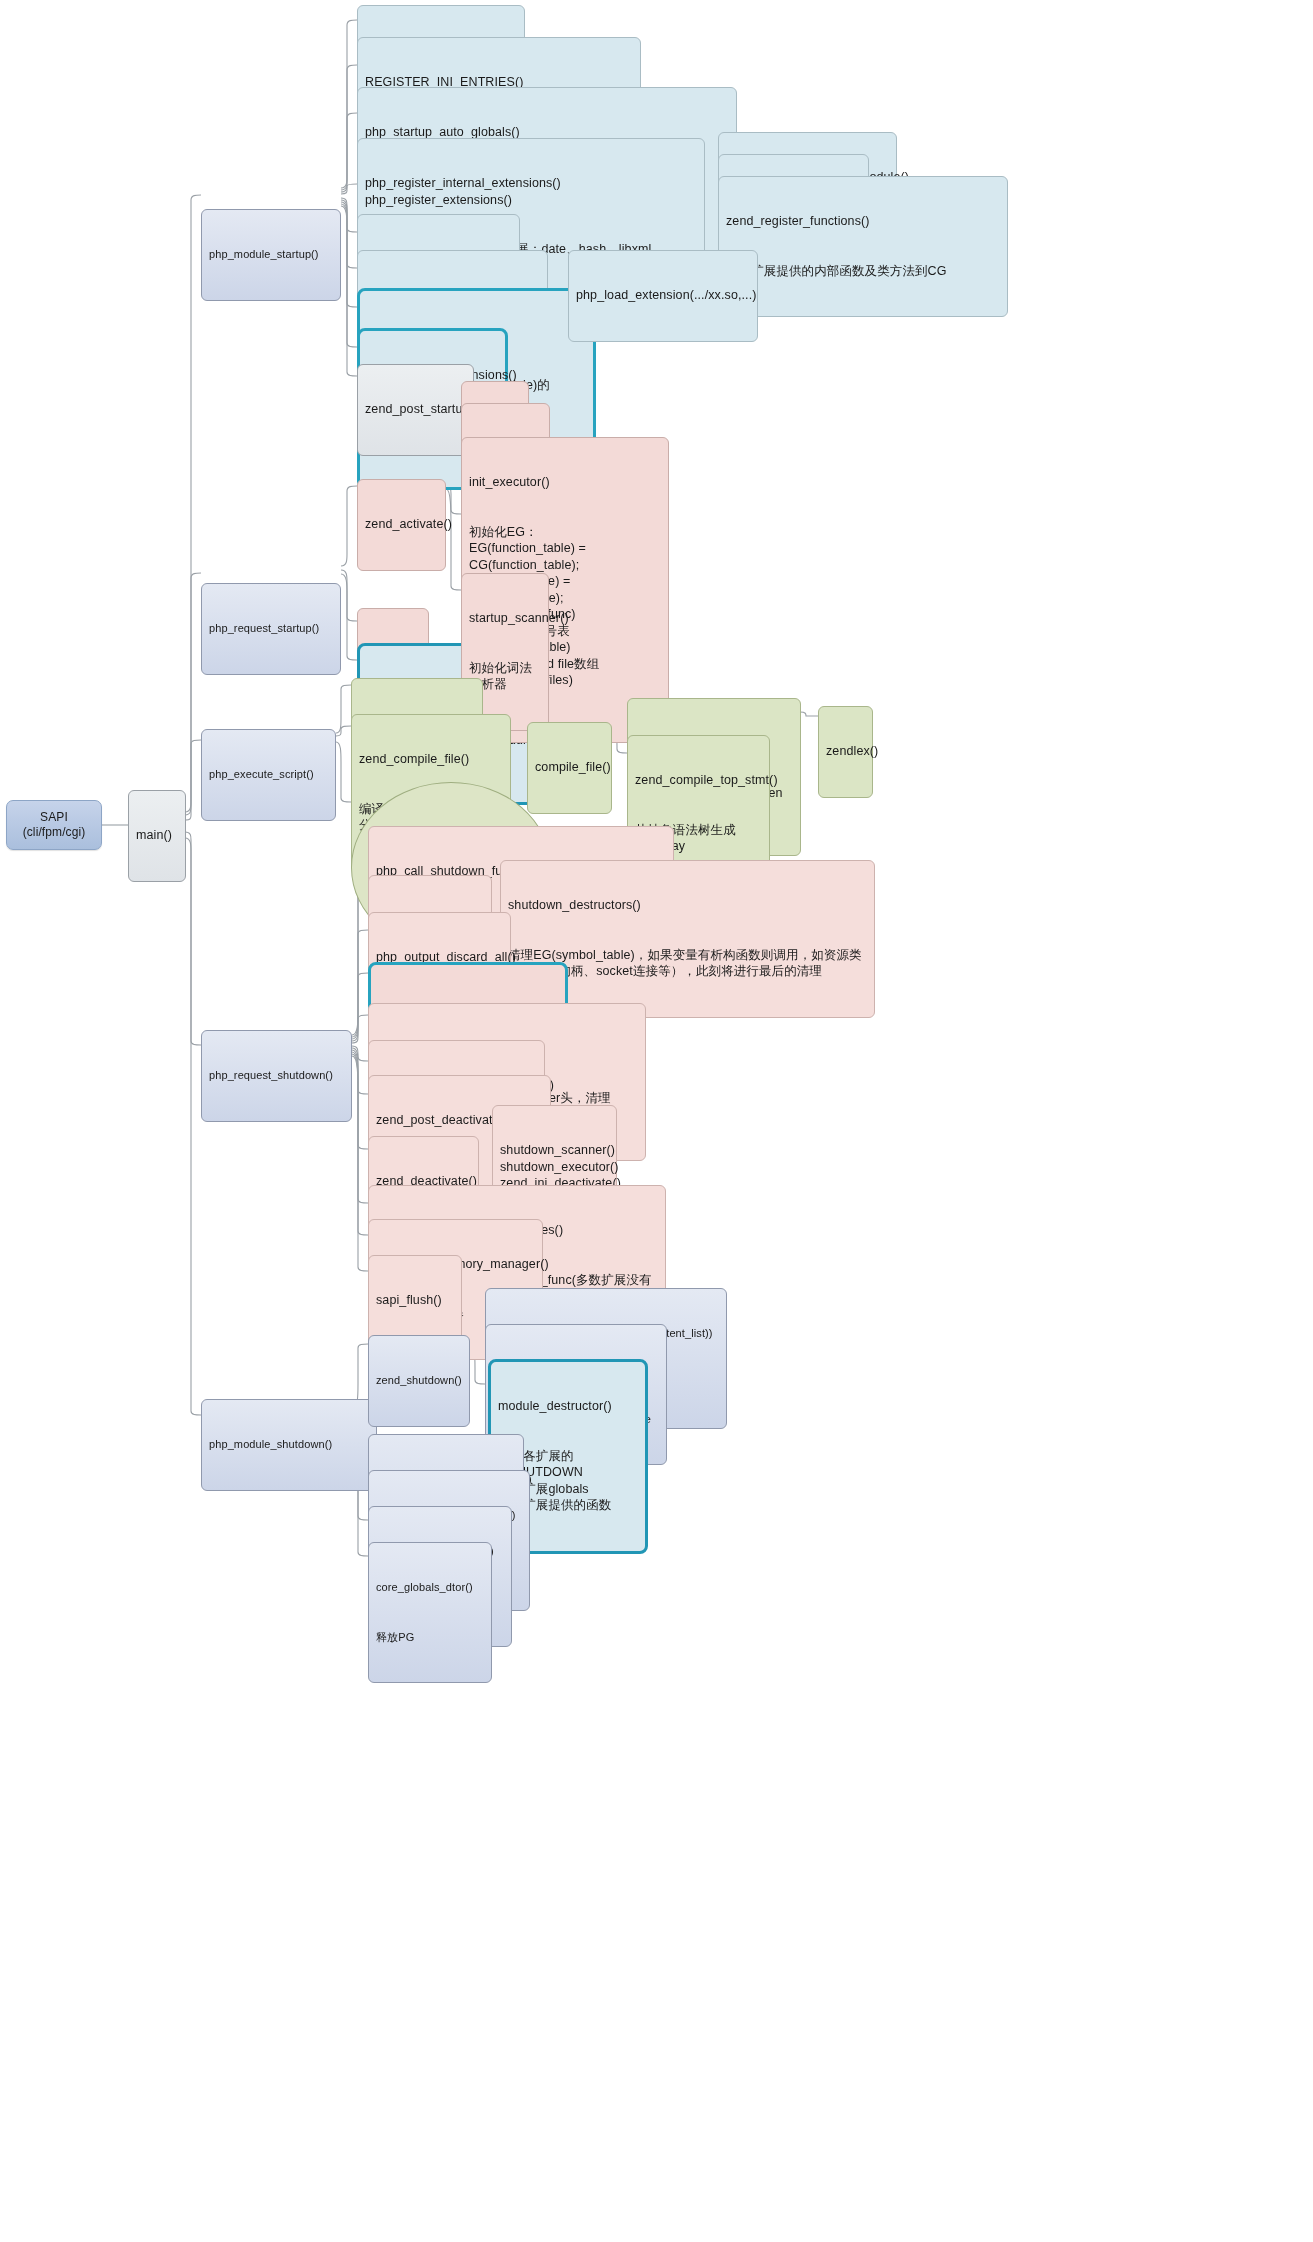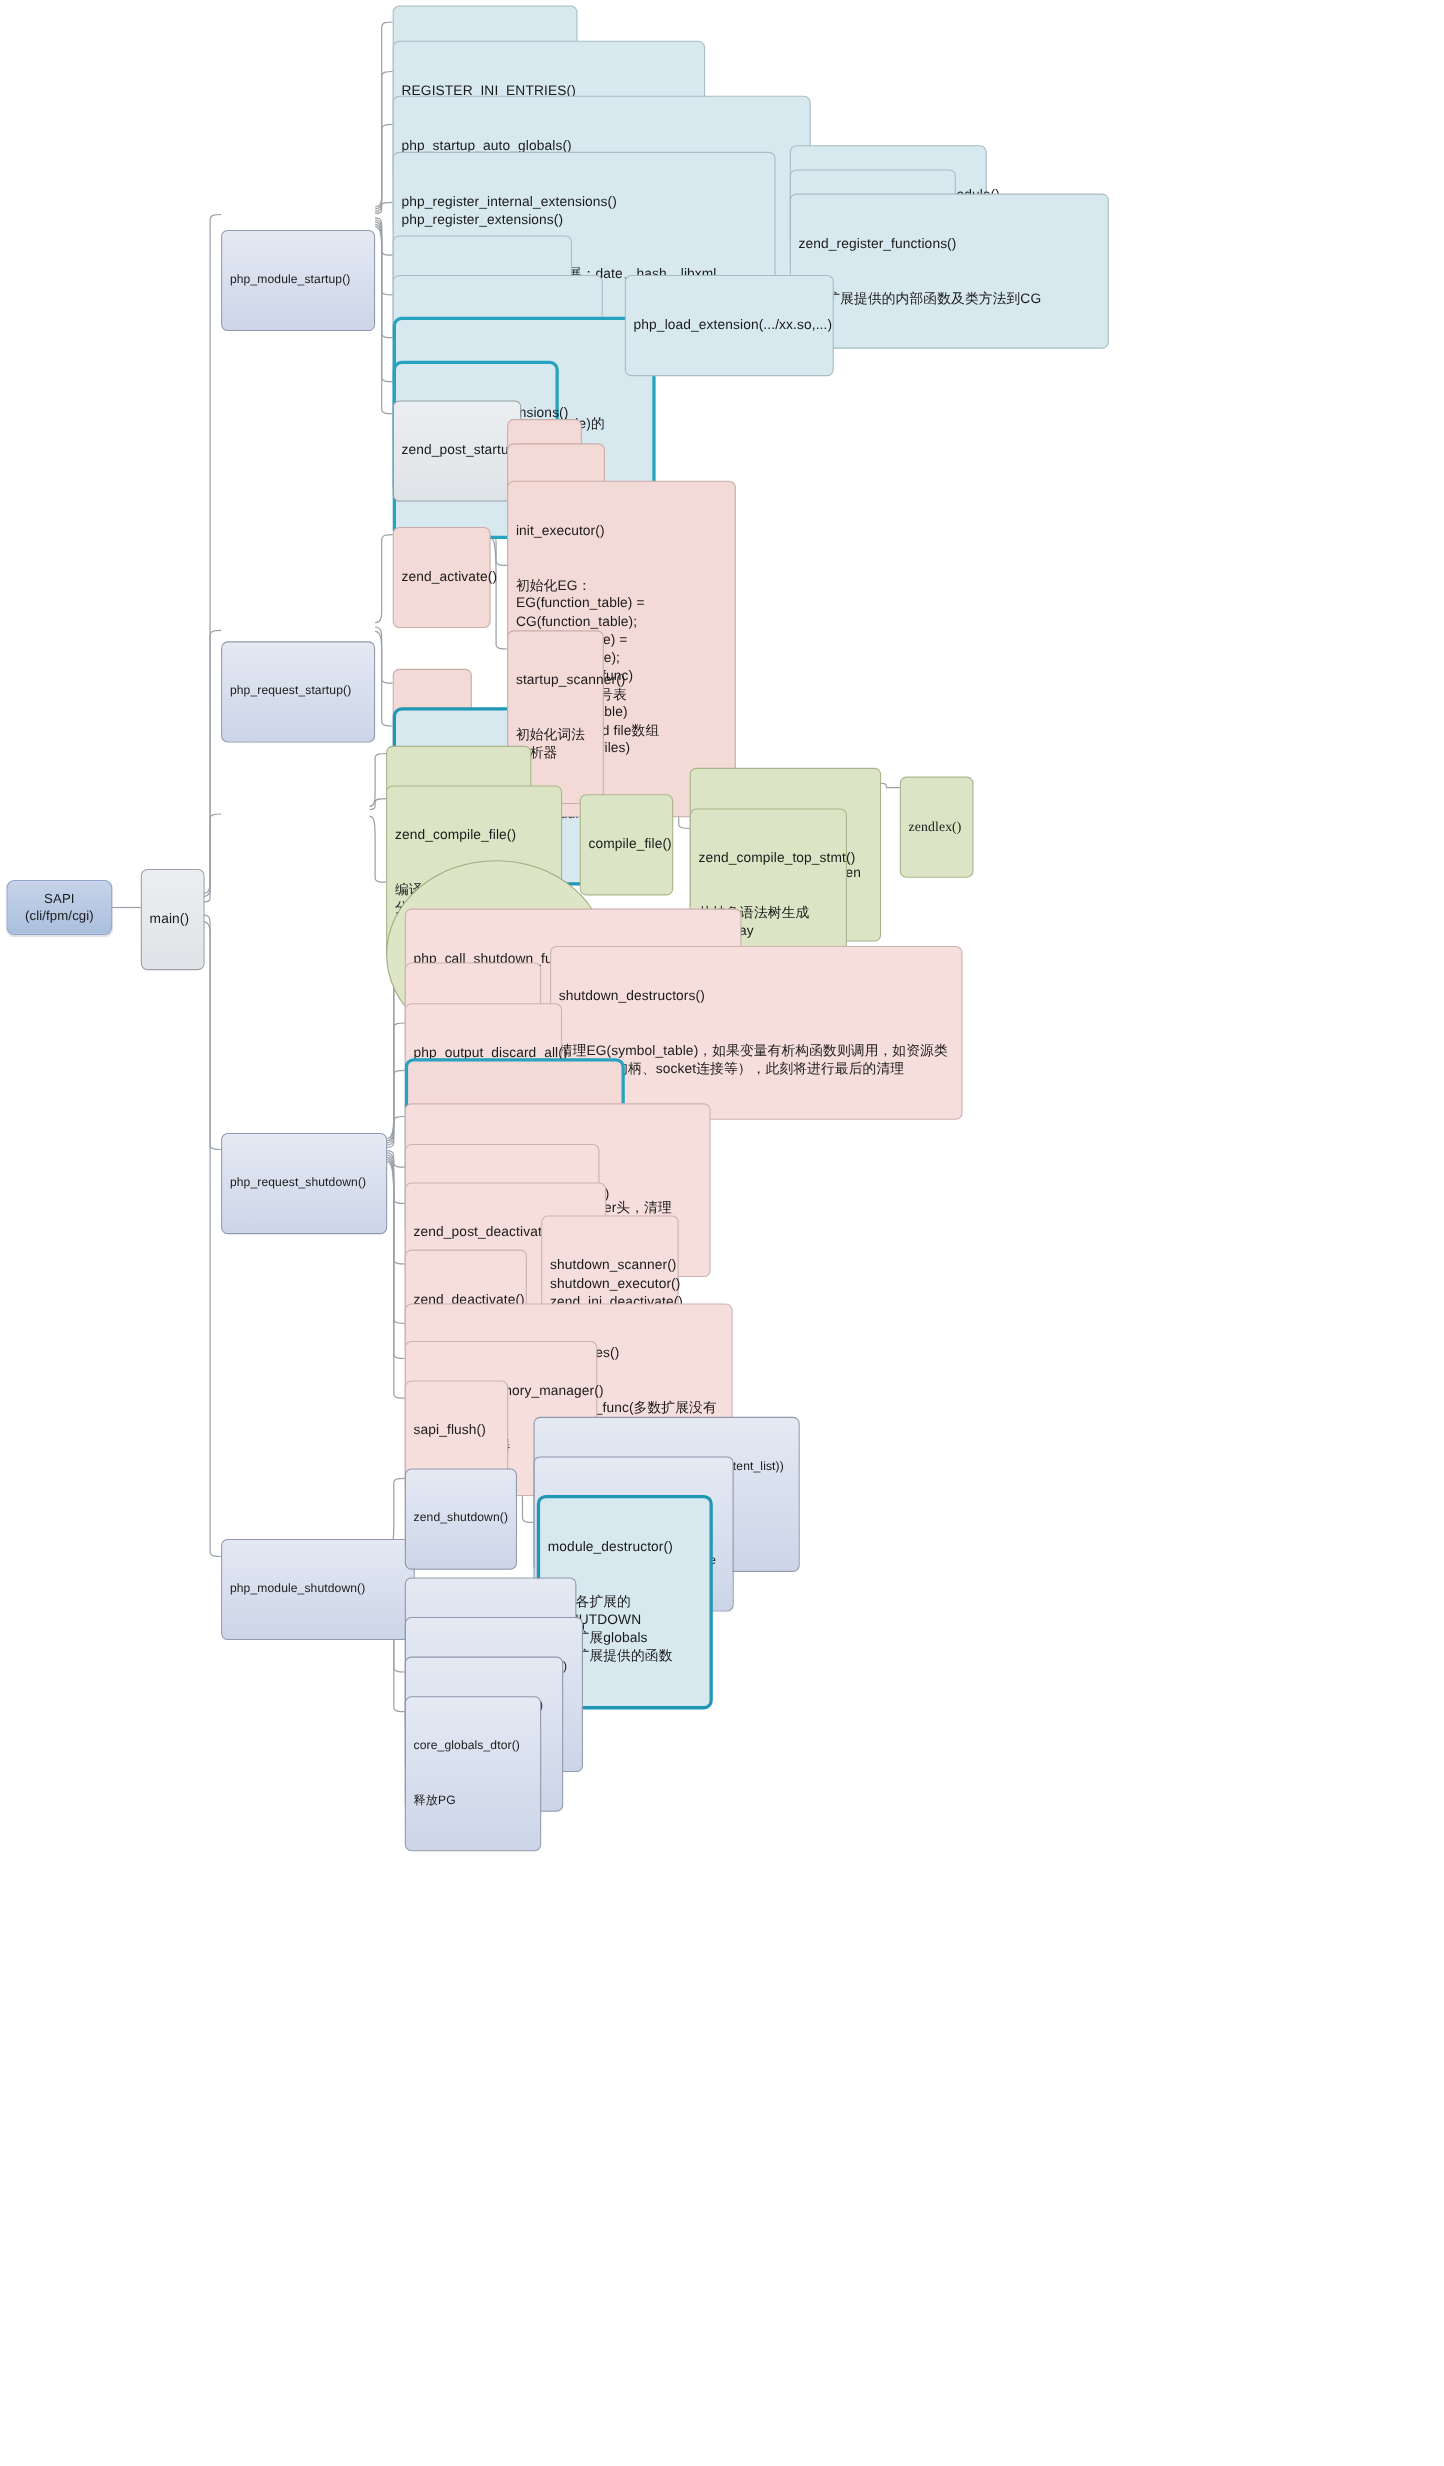--- a/index.html
+++ b/index.html
@@ -181,20 +181,23 @@
   <div class="node n-gray" style="left:128px; top:790px; width:58px;">
     <span class="ttl">main()</span>
   </div>
 
   <div class="node n-main" style="left:201px; top:209px; width:140px;">
     <span class="ttl">php_module_startup()</span>
   </div>
   <div class="node n-main" style="left:201px; top:583px; width:140px;">
     <span class="ttl">php_request_startup()</span>
   </div>
+  <div class="node n-main" style="left:201px; top:729px; width:135px;">
+    <span class="ttl">php_execute_script()</span>
+  </div>
   <div class="node n-main" style="left:201px; top:1030px; width:151px;">
     <span class="ttl">php_request_shutdown()</span>
   </div>
   <div class="node n-main" style="left:201px; top:1399px; width:176px;">
     <span class="ttl">php_module_shutdown()</span>
   </div>
 
   <div class="node n-blue" style="left:357px; top:5px; width:168px;">
     <span class="ttl">zend_register_xx_constant()</span>
     <span class="sub">注册常量到EG(zend_constants)</span>
@@ -298,21 +301,21 @@
     <span class="ttl">compile_file()</span>
   </div>
   <div class="node n-green" style="left:627px; top:698px; width:174px;">
     <span class="ttl">zendparse()</span>
     <span class="sub">re2c不断调用lex解析token生成ast</span>
   </div>
   <div class="node n-green" style="left:627px; top:735px; width:143px;">
     <span class="ttl">zend_compile_top_stmt()</span>
     <span class="sub">从抽象语法树生成op_array</span>
   </div>
-  <div class="node n-green" style="left:818px; top:706px; width:67px;font-family:Liberation Serif, serif;">
+  <div class="node n-green" style="left:818px; top:706px; width:55px;">
     <span class="ttl">zendlex()</span>
   </div>
 
   <div class="node n-pink2" style="left:368px; top:826px; width:306px;">
     <span class="ttl">php_call_shutdown_functions()</span>
     <span class="sub">依次调用通过register_shutdown_function()注册的钩子函数</span>
   </div>
   <div class="node n-pink2" style="left:368px; top:875px; width:124px;">
     <span class="ttl">zend_call_destructors()</span>
   </div>

